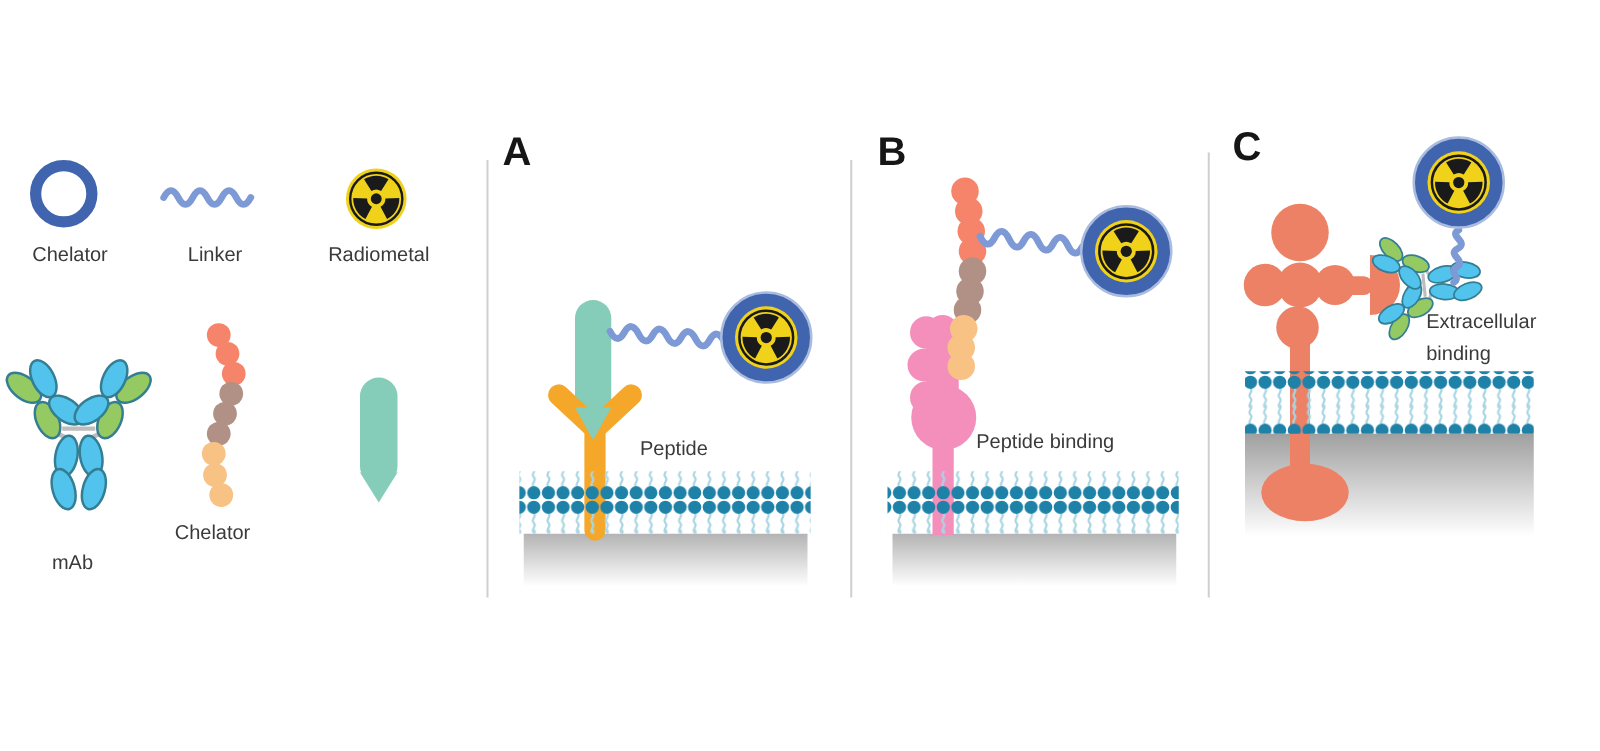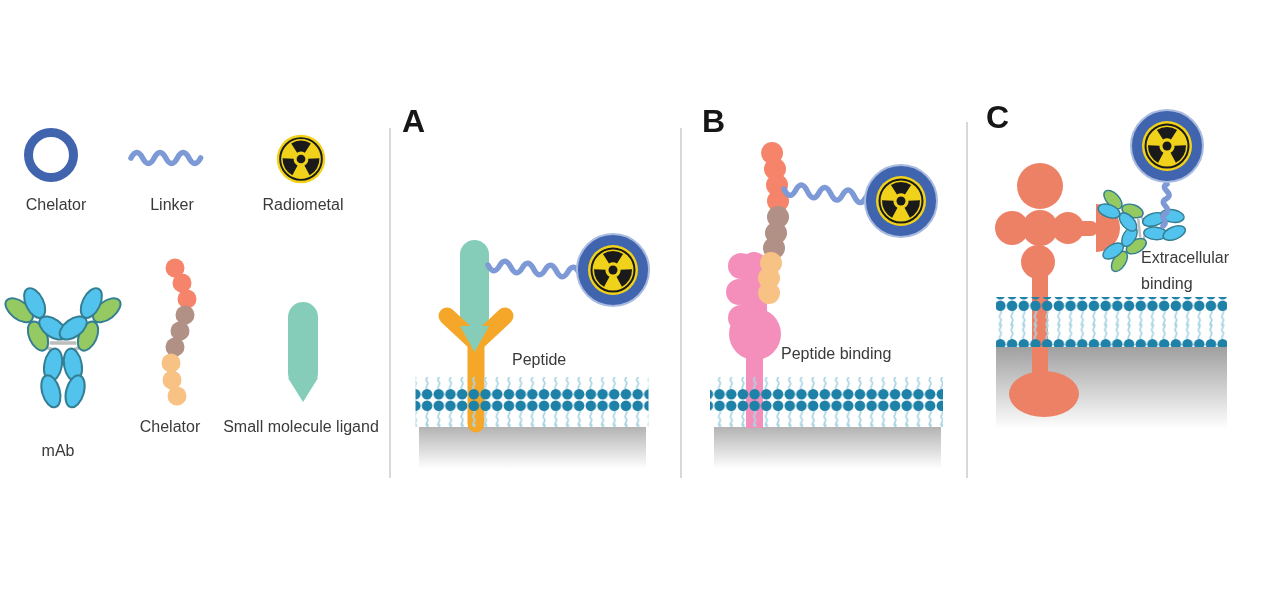--- a/index.html
+++ b/index.html
@@ -166,21 +166,20 @@
     <path class="wave" d="M1167,184 c-9,5 9,9 -1,15 c-9,5 8,9 -1,15 c-7,4 5,7 -2,12"></path>
     <use href="#rad-ringed" transform="translate(1167,146)"></use>
   </g>
 </svg>
 
 <div class="label center" style="left:6px;top:192px;width:100px;position:absolute">Chelator</div>
 <div class="label center" style="left:122px;top:192px;width:100px;position:absolute">Linker</div>
 <div class="label center" style="left:243px;top:192px;width:120px;position:absolute">Radiometal</div>
 <div class="label center" style="left:18px;top:438px;width:80px;position:absolute">mAb</div>
 <div class="label center" style="left:120px;top:414px;width:100px;position:absolute">Chelator</div>
-<div class="label center wrap" style="left:221px;top:414px;width:160px;position:absolute">Small molecule ligand</div>
 
 <div class="panel-letter" style="left:402px;top:105px;">A</div>
 <div class="panel-letter" style="left:702px;top:105px;">B</div>
 <div class="panel-letter" style="left:986px;top:101px;">C</div>
 
 <div class="label" style="left:512px;top:347px;position:absolute">Peptide</div>
 <div class="label wrap" style="left:1141px;top:245px;width:140px;line-height:26px;position:absolute">Extracellular binding</div>
 <div class="label" style="left:781px;top:341px;position:absolute">Peptide binding</div>
 
 </div>

